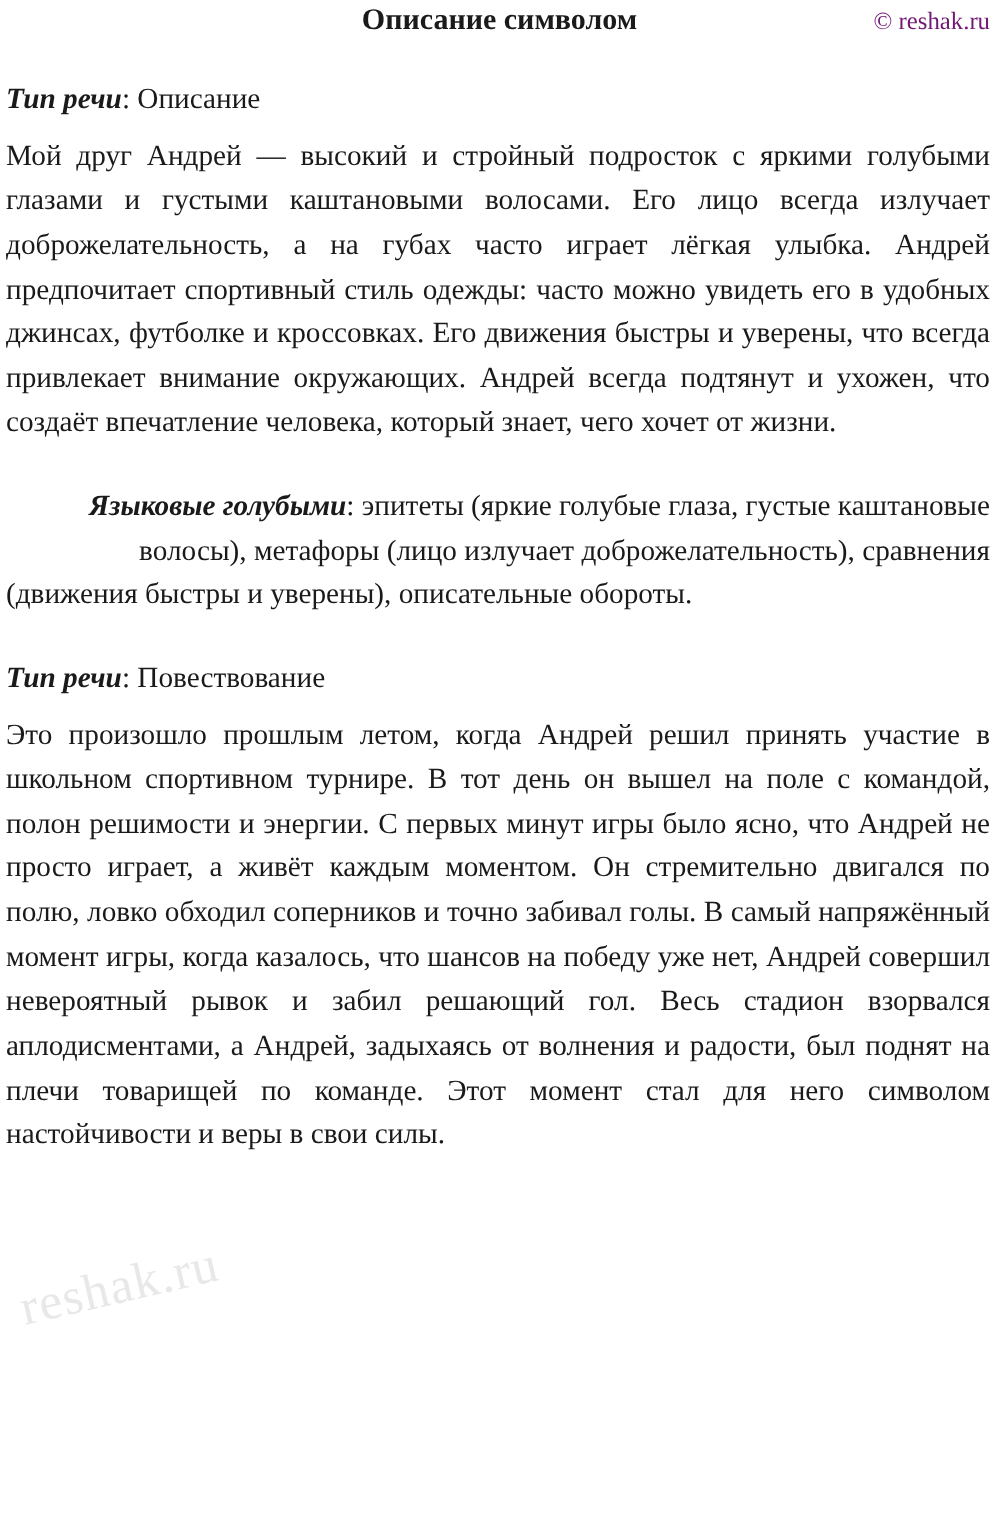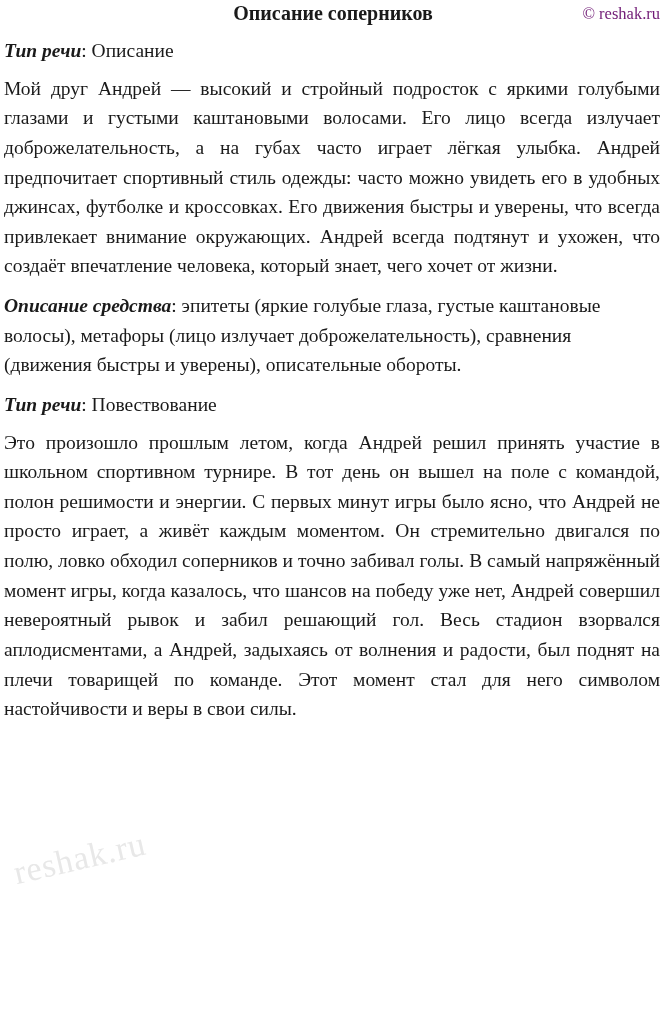--- a/index.html
+++ b/index.html
@@ -70,23 +70,23 @@
     font-size: 19.5px;
     line-height: 1.52;
     text-align: justify;
     text-align-last: left;
     margin: 0 0 2px 0;
     padding: 0 4px 0 2px;
     -webkit-hyphens: none;
     hyphens: none;
   }
   p.label-para {
-    margin-top: 10px;
+    margin-top: 26px;
     margin-bottom: 8px;
-    text-align: left;
+    text-align: right;
   }
   .lbl {
     font-weight: bold;
     font-style: italic;
   }
   .block {
     margin-bottom: 4px;
   }
   .tight {
     margin-bottom: 0;
@@ -95,30 +95,30 @@
 </head>
 <body>
 
 <div class="page">
 
   <div class="watermark">reshak.ru</div>
 
   <div class="content">
 
     <div class="header-row">
-      <div class="doc-title">Описание соперников</div>
+      <div class="doc-title">Описание символом</div>
       <div class="copyright">© reshak.ru</div>
     </div>
 
     <div class="block">
       <p class="para label-para"><span class="lbl">Тип речи</span><span>: Описание</span></p>
 
       <p class="para">Мой друг Андрей — высокий и стройный подросток с яркими голубыми глазами и густыми каштановыми волосами. Его лицо всегда излучает доброжелательность, а на губах часто играет лёгкая улыбка. Андрей предпочитает спортивный стиль одежды: часто можно увидеть его в удобных джинсах, футболке и кроссовках. Его движения быстры и уверены, что всегда привлекает внимание окружающих. Андрей всегда подтянут и ухожен, что создаёт впечатление человека, который знает, чего хочет от жизни.</p>
 
-      <p class="para label-para"><span class="lbl">Описание средства</span><span>: эпитеты (яркие голубые глаза, густые каштановые волосы), метафоры (лицо излучает доброжелательность), сравнения (движения быстры и уверены), описательные обороты.</span></p>
+      <p class="para label-para"><span class="lbl">Языковые голубыми</span><span>: эпитеты (яркие голубые глаза, густые каштановые волосы), метафоры (лицо излучает доброжелательность), сравнения (движения быстры и уверены), описательные обороты.</span></p>
     </div>
 
     <div class="block tight">
 
       <p class="para label-para"><span class="lbl">Тип речи</span><span>: Повествование</span></p>
 
       <p class="para">Это произошло прошлым летом, когда Андрей решил принять участие в школьном спортивном турнире. В тот день он вышел на поле с командой, полон решимости и энергии. С первых минут игры было ясно, что Андрей не просто играет, а живёт каждым моментом. Он стремительно двигался по полю, ловко обходил соперников и точно забивал голы. В самый напряжённый момент игры, когда казалось, что шансов на победу уже нет, Андрей совершил невероятный рывок и забил решающий гол. Весь стадион взорвался аплодисментами, а Андрей, задыхаясь от волнения и радости, был поднят на плечи товарищей по команде. Этот момент стал для него символом настойчивости и веры в свои силы.</p>
     </div>
 
   </div>

